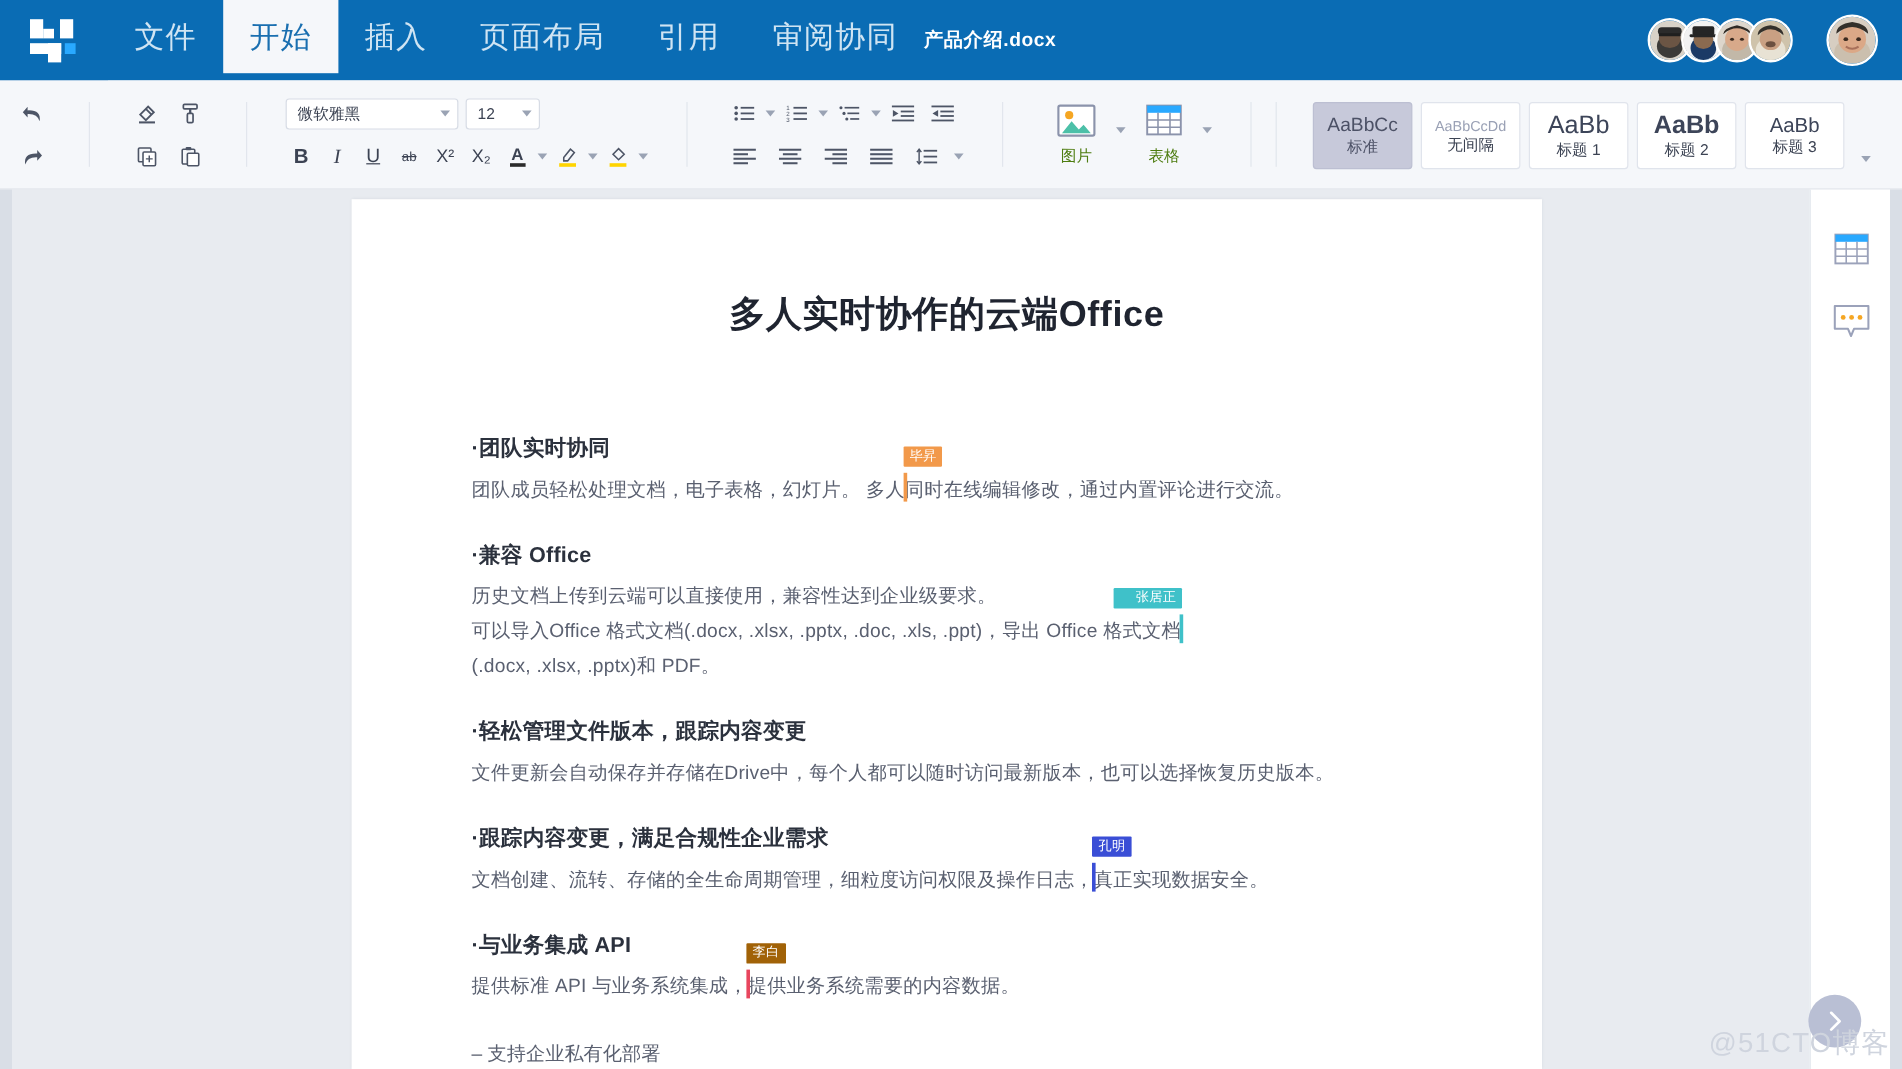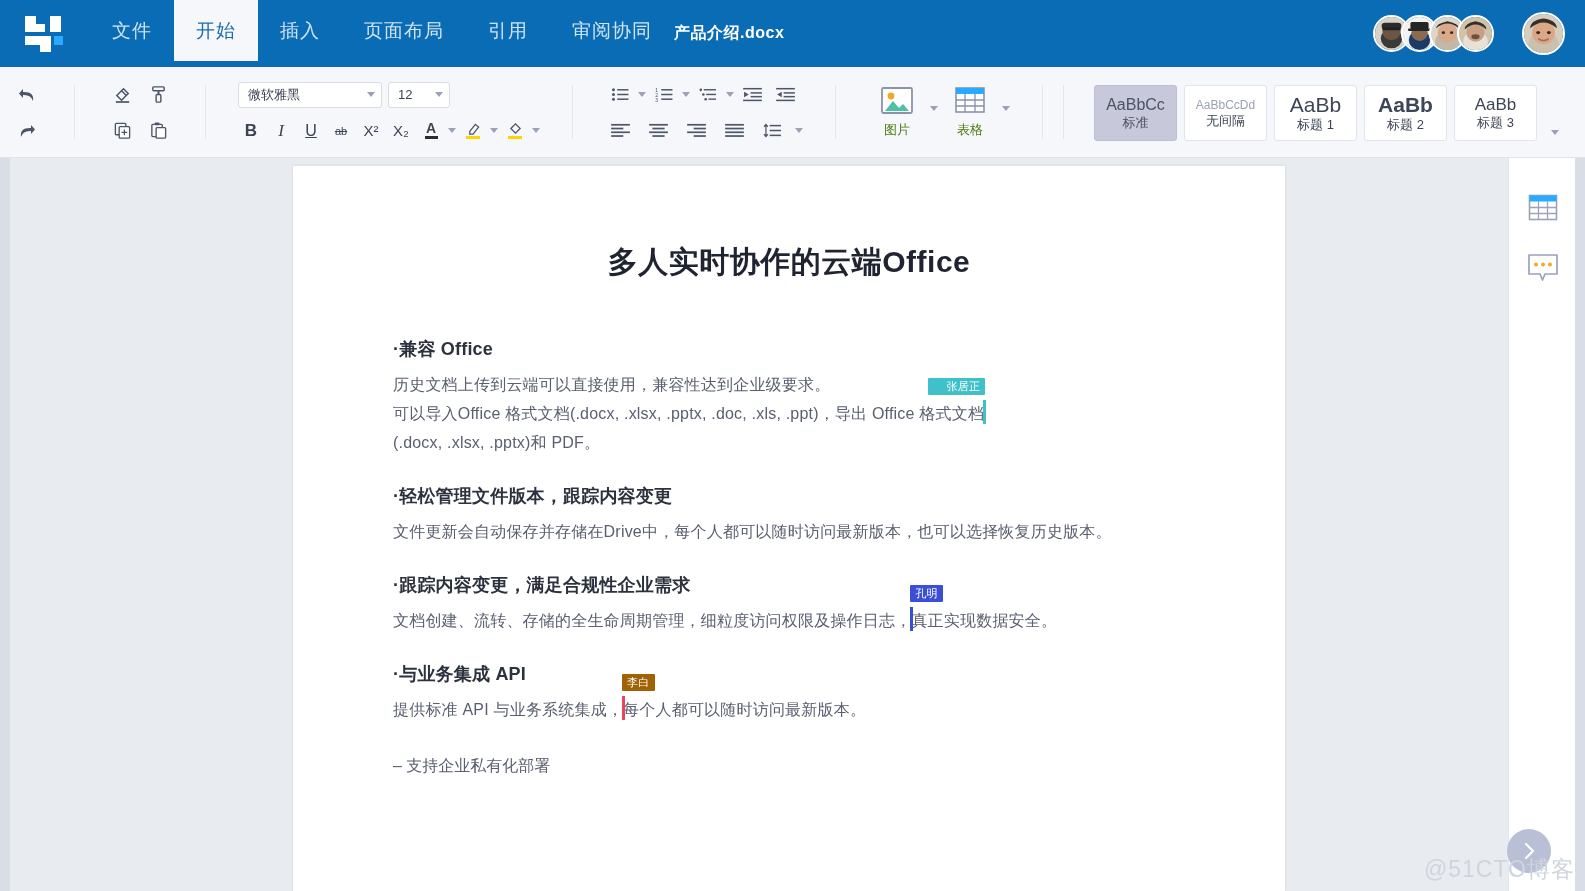--- a/index.html
+++ b/index.html
@@ -20,21 +20,21 @@
   }
   .logo-box {
     width: 90px; height: 67px; display: flex;
     align-items: center; justify-content: center;
     background: #0a6cb4; flex: 0 0 90px;
   }
   .logo-svg { display:block; }
   .tabs { display: flex; align-items: stretch; height: 67px; }
   .tab {
     display: flex; align-items: center; justify-content: center;
-    padding: 0 22px; color: #cfe4f3; font-size: 19px; letter-spacing: 1px;
+    padding: 0 22px; color: #cfe4f3; font-size: 25px; letter-spacing: 1px;
     cursor: pointer; height: 61px; white-space: nowrap;
   }
   .tab.active {
     background: #f5f7fa; color: #1a6fb0; font-weight: normal;
   }
   .doc-title {
     color: #ffffff; font-size: 16px; font-weight: bold;
     display: flex; align-items: center; 
     letter-spacing: .5px; white-space: nowrap;
   }
@@ -126,21 +126,21 @@
     background: #d9dee6;
   }
   .page {
     position: absolute; left: 293px; top: 8px; width: 992px; height: 725px;
     background: #ffffff; box-shadow: 0 0 3px rgba(60,70,90,.12);
     overflow: hidden;
   }
   .doc { padding: 56px 100px 0 100px; }
   .doc-h1 {
     text-align: center; font-size: 30px; font-weight: bold; color: #1f2430;
-    margin-top: 20px; margin-bottom: 54px; letter-spacing: .5px;
+    margin-top: 20px; margin-bottom: 78px; letter-spacing: .5px;
   }
   .sec { margin-bottom: 27px; }
   .sec-h {
     font-size: 18px; font-weight: bold; color: #2b313d;
     margin-bottom: 9px; letter-spacing: .2px;
   }
   .sec-p {
     font-size: 16px; color: #5a6070; line-height: 29px; letter-spacing: .2px;
     position: relative;
   }
@@ -522,20 +522,26 @@
   </div>
 
   <div class="workarea">
     <div class="leftrail"></div>
 
     <div class="page">
       <div class="doc">
 
         <div class="doc-h1">多人实时协作的云端Office</div>
 
+        <div class="sec">
+          <div class="sec-h">·团队实时协同</div>
+          <div class="sec-p">
+            <span>团队成员轻松处理文档，电子表格，幻灯片。 多人</span><span class="cursor"><span class="cbar" style="background:#f2994a;"></span><span class="ctag" style="background:#f2994a;">毕昇</span></span><span>同时在线编辑修改，通过内置评论进行交流。</span>
+          </div>
+        </div>
 
         <div class="sec">
           <div class="sec-h">·兼容 Office</div>
           <div class="sec-p">
             <div>历史文档上传到云端可以直接使用，兼容性达到企业级要求。</div>
             <div><span>可以导入Office 格式文档(.docx, .xlsx, .pptx, .doc, .xls, .ppt)，导出 Office 格式文档</span><span class="cursor"><span class="cbar" style="background:#3fc1c9;"></span><span class="ctag right" style="background:#3fc1c9;">张居正</span></span></div>
             <div>(.docx, .xlsx, .pptx)和 PDF。</div>
           </div>
         </div>
 
@@ -547,21 +553,21 @@
         <div class="sec">
           <div class="sec-h">·跟踪内容变更，满足合规性企业需求</div>
           <div class="sec-p">
             <span>文档创建、流转、存储的全生命周期管理，细粒度访问权限及操作日志，</span><span class="cursor"><span class="cbar" style="background:#3a4ed6;"></span><span class="ctag" style="background:#3a4ed6;">孔明</span></span><span>真正实现数据安全。</span>
           </div>
         </div>
 
         <div class="sec">
           <div class="sec-h">·与业务集成 API</div>
           <div class="sec-p">
-            <span>提供标准 API 与业务系统集成，</span><span class="cursor"><span class="cbar" style="background:#e8465e;"></span><span class="ctag" style="background:#a16207;">李白</span></span><span>每个人都可以随时访问最新版本。</span>
+            <span>提供标准 API 与业务系统集成，</span><span class="cursor"><span class="cbar" style="background:#e8465e;"></span><span class="ctag" style="background:#a16207;">李白</span></span><span>提供业务系统需要的内容数据。</span>
           </div>
         </div>
 
         <div class="sec">
           <div class="sub">– 支持企业私有化部署</div>
 
         </div>
 
       </div>
     </div>

